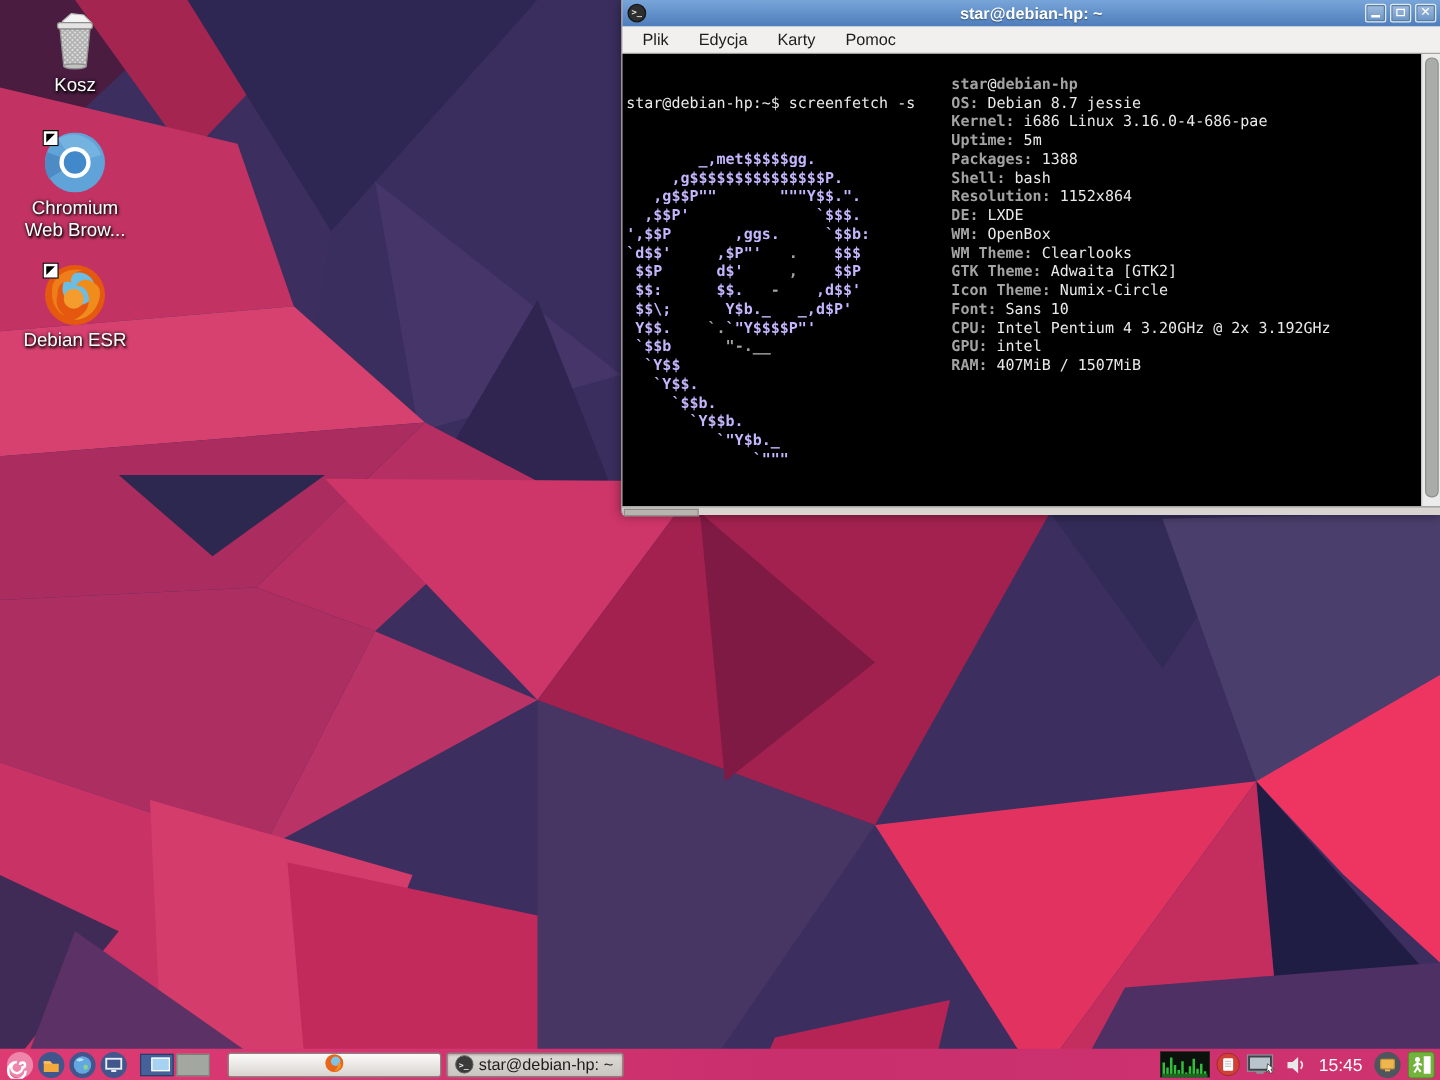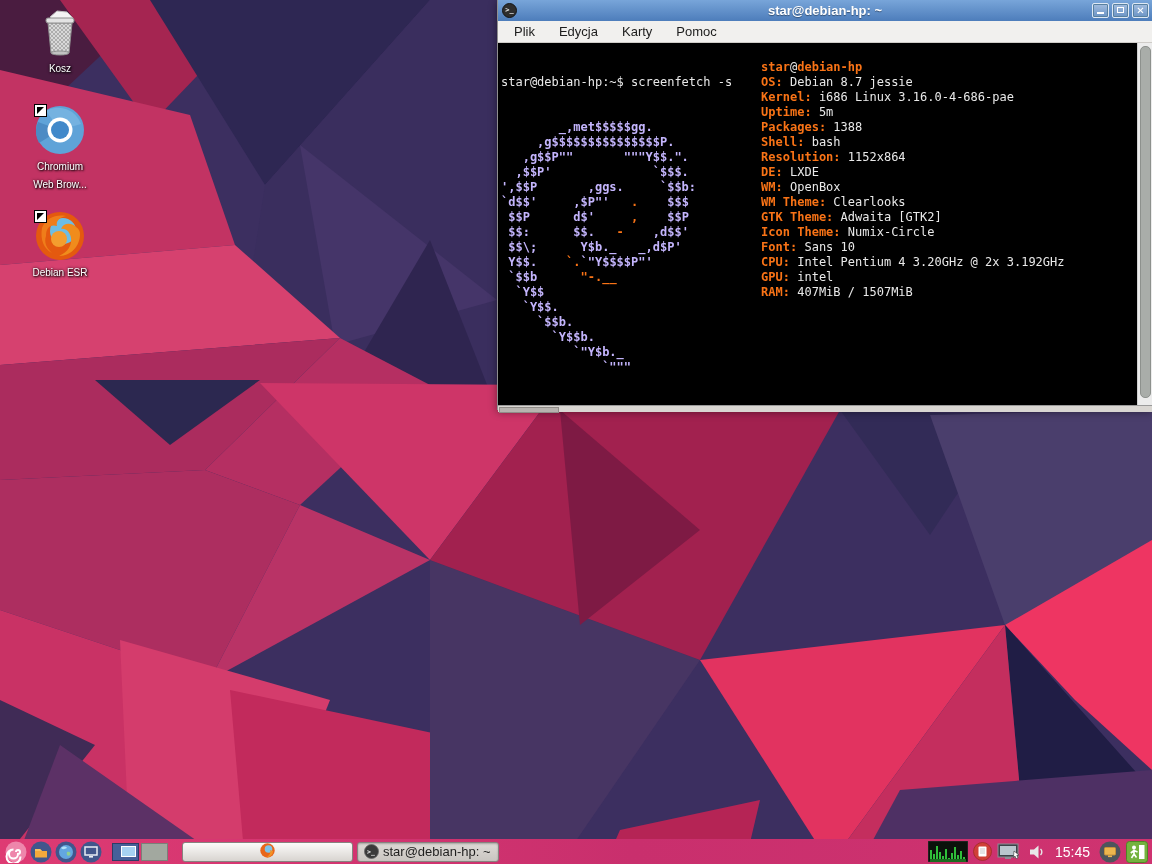--- a/index.html
+++ b/index.html
@@ -3,21 +3,21 @@
 <meta charset="utf-8">
 <style>
   html,body{margin:0;padding:0;background:#222;}
   #screen{position:relative;width:1152px;height:864px;overflow:hidden;
     font-family:"Liberation Sans","DejaVu Sans",sans-serif;}
   #wallpaper{position:absolute;inset:0;z-index:0;}
 
   
   .desk-icon{position:absolute;width:100px;text-align:center;z-index:2;cursor:default;}
   .desk-icon .ic{position:relative;width:48px;height:48px;margin:0 auto;}
-  .desk-icon .lbl{margin-top:4px;font-size:10px;color:#ffffff;line-height:18px;
+  .desk-icon .lbl{margin-top:4px;font-size:15px;color:#ffffff;line-height:18px;
     text-shadow:1px 1px 2px #000,0 0 3px #000;}
   .badge{position:absolute;left:-2px;top:-2px;width:13px;height:13px;}
 
   
   #term{position:absolute;left:497px;top:0;width:655px;height:410px;z-index:3;
     box-sizing:border-box;border-left:1px solid #8f8f8f;border-bottom:1px solid #8f8f8f;
     box-shadow:0 2px 8px rgba(0,0,0,.45);background:#d6d2ce;}
   #titlebar{position:relative;height:21px;
     background:linear-gradient(#78a5d9,#4d7dbb);display:flex;align-items:center;}
   #title-icon{position:absolute;left:4px;top:3px;width:15px;height:15px;border-radius:50%;
@@ -39,21 +39,21 @@
   #content{position:relative;height:362px;background:#000;overflow:hidden;}
   #scrollbar{position:absolute;right:0;top:0;bottom:0;width:14px;background:#ececec;border-left:1px solid #cfcfcf;}
   #scroll-thumb{position:absolute;left:2px;top:3px;width:9px;height:350px;border-radius:5px;
     background:#a9ada9;border:1px solid #8d918d;}
   #term-text{position:absolute;left:3px;top:2px;right:14px;
     font:12px/15px "DejaVu Sans Mono",monospace;white-space:pre;}
   .tline{height:15px;white-space:pre;}
   #system-info{position:absolute;left:calc(3px + 36ch);top:17px;
     font:12px/15px "DejaVu Sans Mono",monospace;white-space:pre;}
   .seg-a{color:#c4b5fd;font-weight:bold;}
-  .seg-r{color:#f97316;font-weight:bold;}
+  .seg-r{color:#a3a3a3;font-weight:bold;}
   .seg-v{color:#e9e9e9;}
   #hstrip{position:relative;height:6px;background:#d9d6d2;border-top:1px solid #9a9a9a;}
   #hthumb{position:absolute;left:1px;top:1px;width:58px;height:4px;background:#b7b3af;border:1px solid #908c88;}
 
   
   #taskbar{position:absolute;left:0;bottom:0;width:1152px;height:25px;z-index:4;
     background:linear-gradient(90deg,#de3b73,#c92f6d 55%,#cf3370);
     display:flex;align-items:center;}
   .launcher{width:22px;height:22px;margin-left:3px;flex:none;}
   .launcher:first-child{margin-left:5px;}

